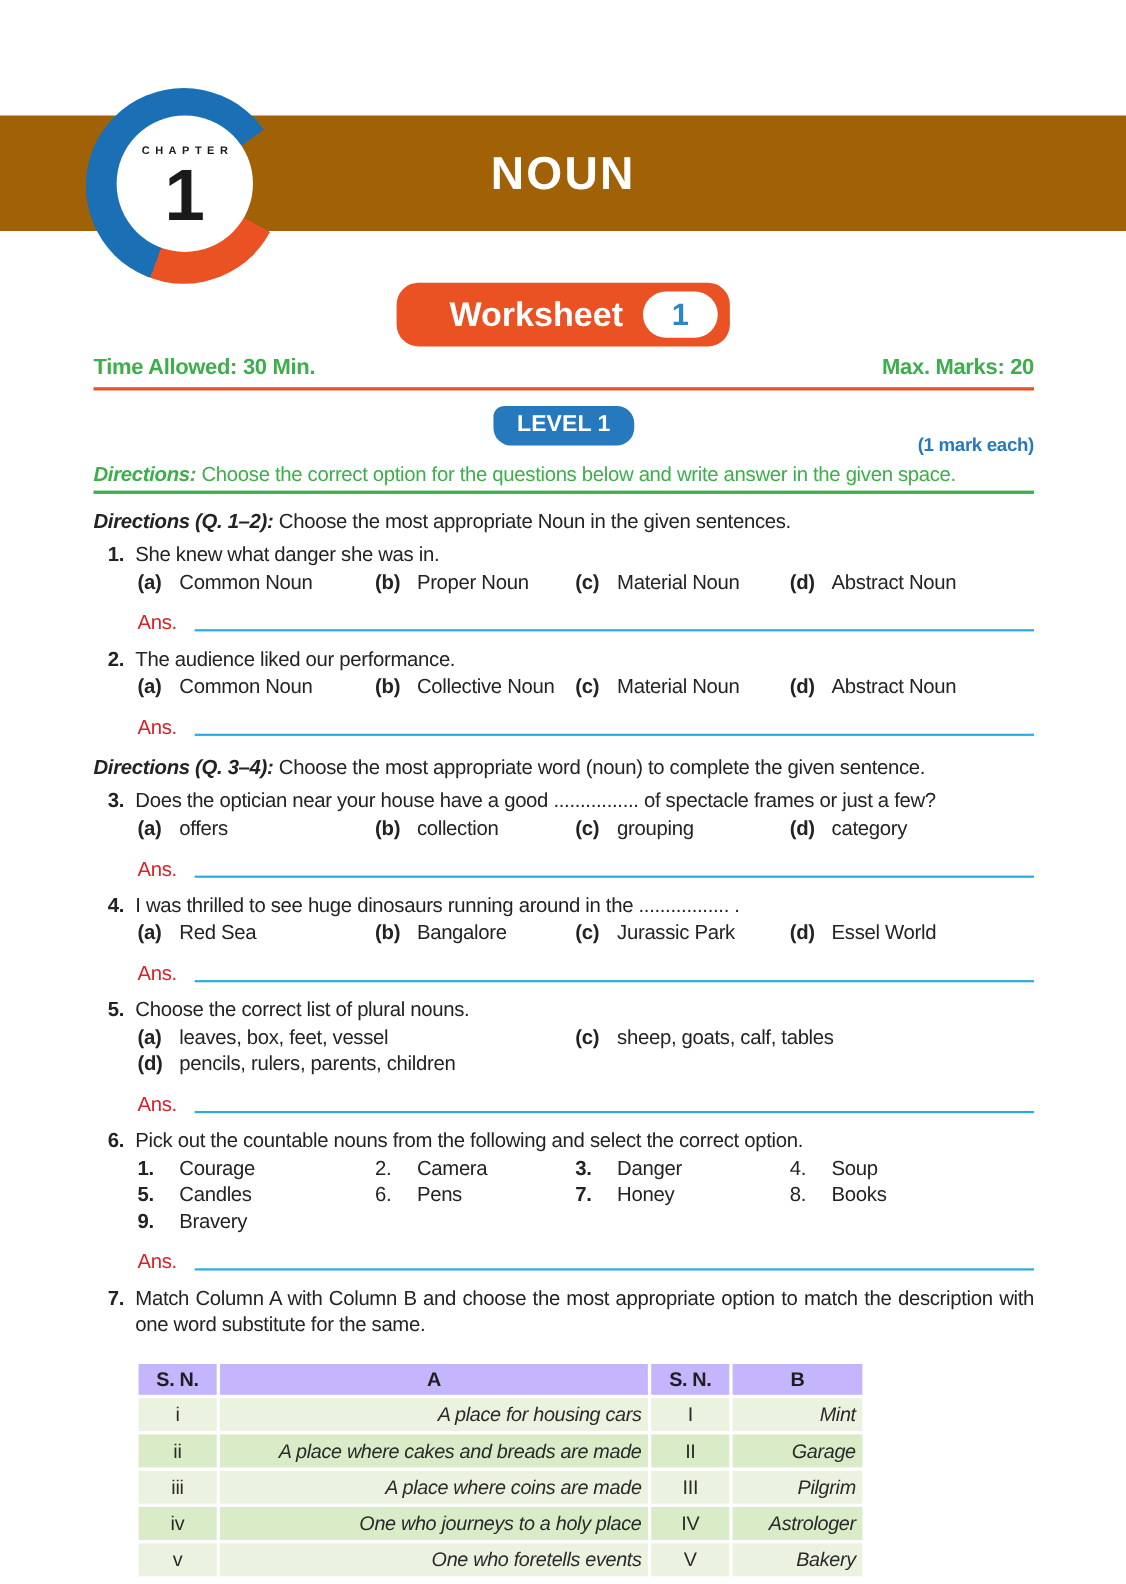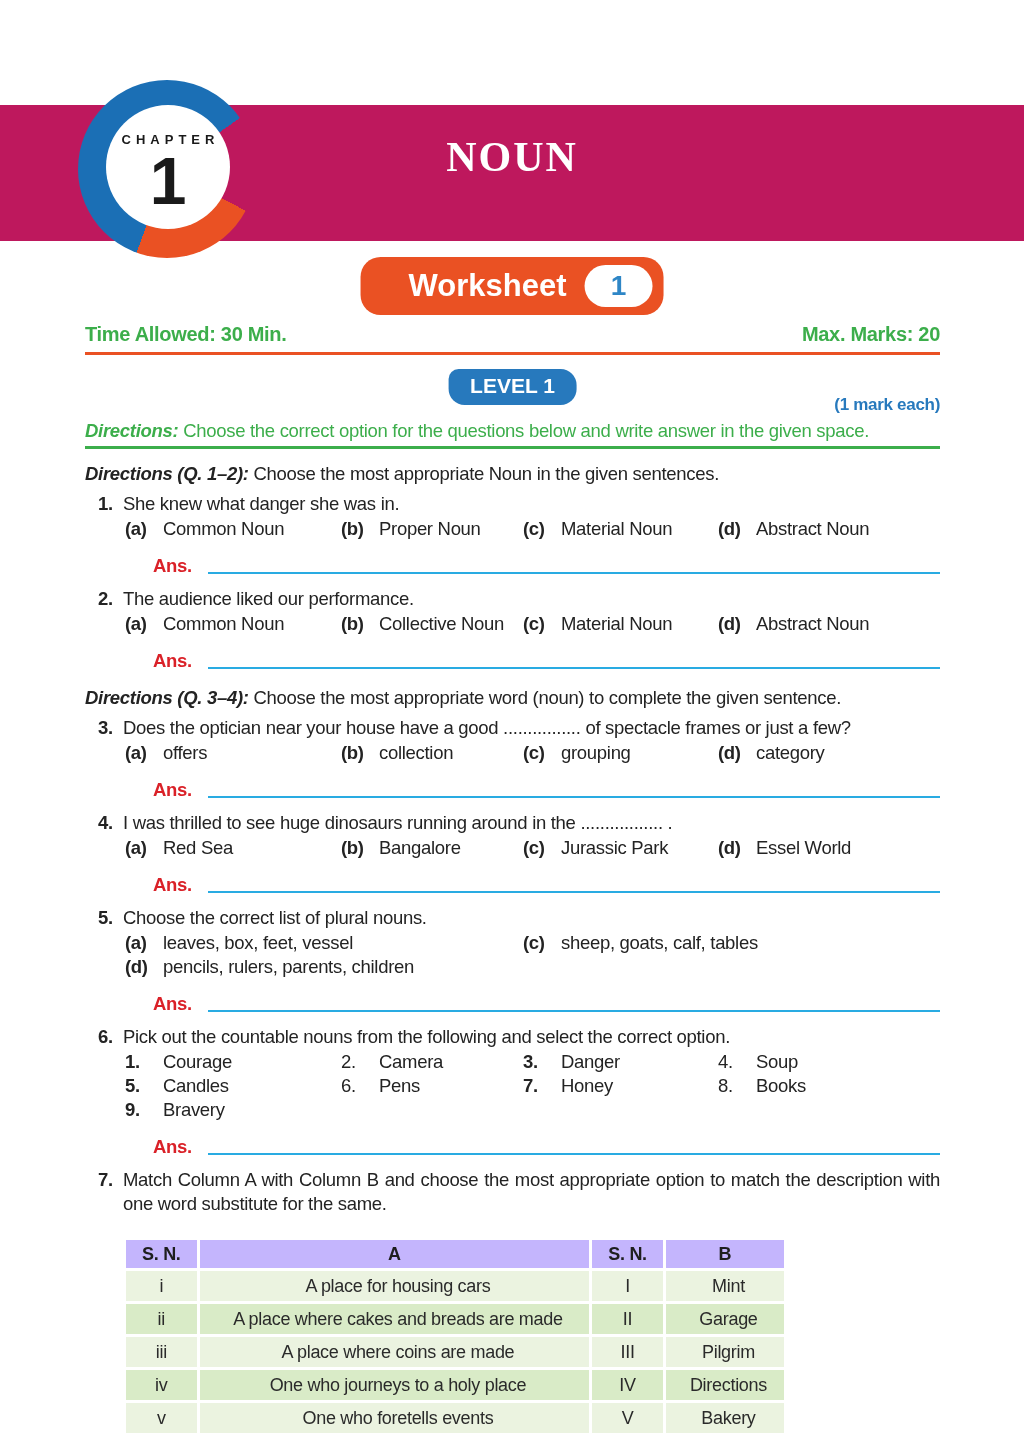--- a/index.html
+++ b/index.html
@@ -1,31 +1,31 @@
 <!DOCTYPE html>
 <html><head>
 <meta charset="utf-8">
 <style>
   html,body{margin:0;padding:0;background:#ffffff;}
   body{width:1024px;height:1440px;position:relative;overflow:hidden;
        font-family:"Liberation Sans",sans-serif;color:#232323;}
 
   
-  .banner{position:absolute;top:105px;left:0;width:1024px;height:136px;background:#be185d;font-family:Liberation Serif, serif;}
+  .banner{position:absolute;top:105px;left:0;width:1024px;height:105px;background:#a16207;}
   .banner-title{width:100%;text-align:center;line-height:105px;color:#ffffff;
                 font-weight:bold;font-size:42px;letter-spacing:2px;}
 
   
   .chapter-badge{position:absolute;left:78px;top:80px;width:178px;height:178px;}
   .chapter-ring{position:absolute;inset:0;border-radius:50%;
      background:conic-gradient(#1b6fb5 0deg 55deg,rgba(0,0,0,0) 55deg 118deg,
                                #ea5123 118deg 200deg,#1b6fb5 200deg 360deg);}
   .chapter-inner{position:absolute;left:28px;top:25px;width:124px;height:124px;border-radius:50%;
                  background:#ffffff;text-align:center;}
-  .chapter-word{margin-top:27px;font-size:13px;font-weight:bold;letter-spacing:5px;
+  .chapter-word{margin-top:27px;font-size:10px;font-weight:bold;letter-spacing:5px;
                 padding-left:5px;color:#1a1a1a;}
   .chapter-num{font-size:66px;line-height:62px;margin-top:3px;font-weight:bold;color:#1a1a1a;}
 
   
   .worksheet-badge{position:absolute;top:257px;left:50%;transform:translateX(-50%);
                    background:#ea5123;border-radius:20px;height:58px;display:flex;
                    align-items:center;padding:0 11px 0 48px;}
   .ws-label{color:#ffffff;font-size:31px;font-weight:bold;margin-right:18px;}
   .ws-pill{width:68px;height:42px;background:#ffffff;border-radius:21px;display:flex;
            align-items:center;justify-content:center;}
@@ -59,33 +59,33 @@
   .q-text.justify{text-align:justify;}
 
   .opts4{display:grid;grid-template-columns:216px 182px 195px 1fr;margin-left:40px;margin-top:1px;}
   .opts2{display:grid;grid-template-columns:398px 1fr;margin-left:40px;margin-top:1px;}
   .opt{white-space:nowrap;}
   .opt-label{font-weight:bold;display:inline-block;min-width:26px;margin-right:12px;}
   .item-num{display:inline-block;min-width:26px;margin-right:12px;}
   .item-num.bold{font-weight:bold;}
 
   .ans-row{display:flex;align-items:flex-end;margin:10px 0 9px 40px;height:27px;}
-  .ans-label{color:#da2128;font-weight:bold;margin-left:28px;}
+  .ans-label{color:#da2128;font-weight:normal;}
   .ans-line{flex:1;border-bottom:2px solid #29abe2;margin-left:16px;margin-bottom:4px;}
 
   
   .match-table{margin:21px 0 0 38px;border-collapse:separate;border-spacing:3px;
                table-layout:fixed;width:664px;font-size:18px;letter-spacing:-0.3px;}
   .match-table col.c-sn{width:70px;}
   .match-table col.c-a{width:386px;}
   .match-table col.c-b{width:117px;}
   .match-table th{background:#c4b5fd;font-weight:bold;height:26px;padding:1px 6px;
                   text-align:center;color:#1e1e1e;}
   .match-table td{height:28px;padding:1px 6px;text-align:center;color:#2a2a2a;}
-  .match-table td.txt{text-align:center;padding-left:13px;}
+  .match-table td.txt{text-align:right;padding-left:13px;font-style:italic;}
   .match-table tbody tr:nth-child(odd) td{background:#ebf3e0;}
   .match-table tbody tr:nth-child(even) td{background:#d9ebc7;}
 </style>
 </head>
 <body>
 
 <div class="banner">
   <div class="banner-title">NOUN</div>
 </div>
 
@@ -276,21 +276,21 @@
         <tr>
           <td>iii</td>
           <td class="txt">A place where coins are made</td>
           <td>III</td>
           <td class="txt">Pilgrim</td>
         </tr>
         <tr>
           <td>iv</td>
           <td class="txt">One who journeys to a holy place</td>
           <td>IV</td>
-          <td class="txt">Directions</td>
+          <td class="txt">Astrologer</td>
         </tr>
         <tr>
           <td>v</td>
           <td class="txt">One who foretells events</td>
           <td>V</td>
           <td class="txt">Bakery</td>
         </tr>
       </tbody>
     </table>
   </div>

